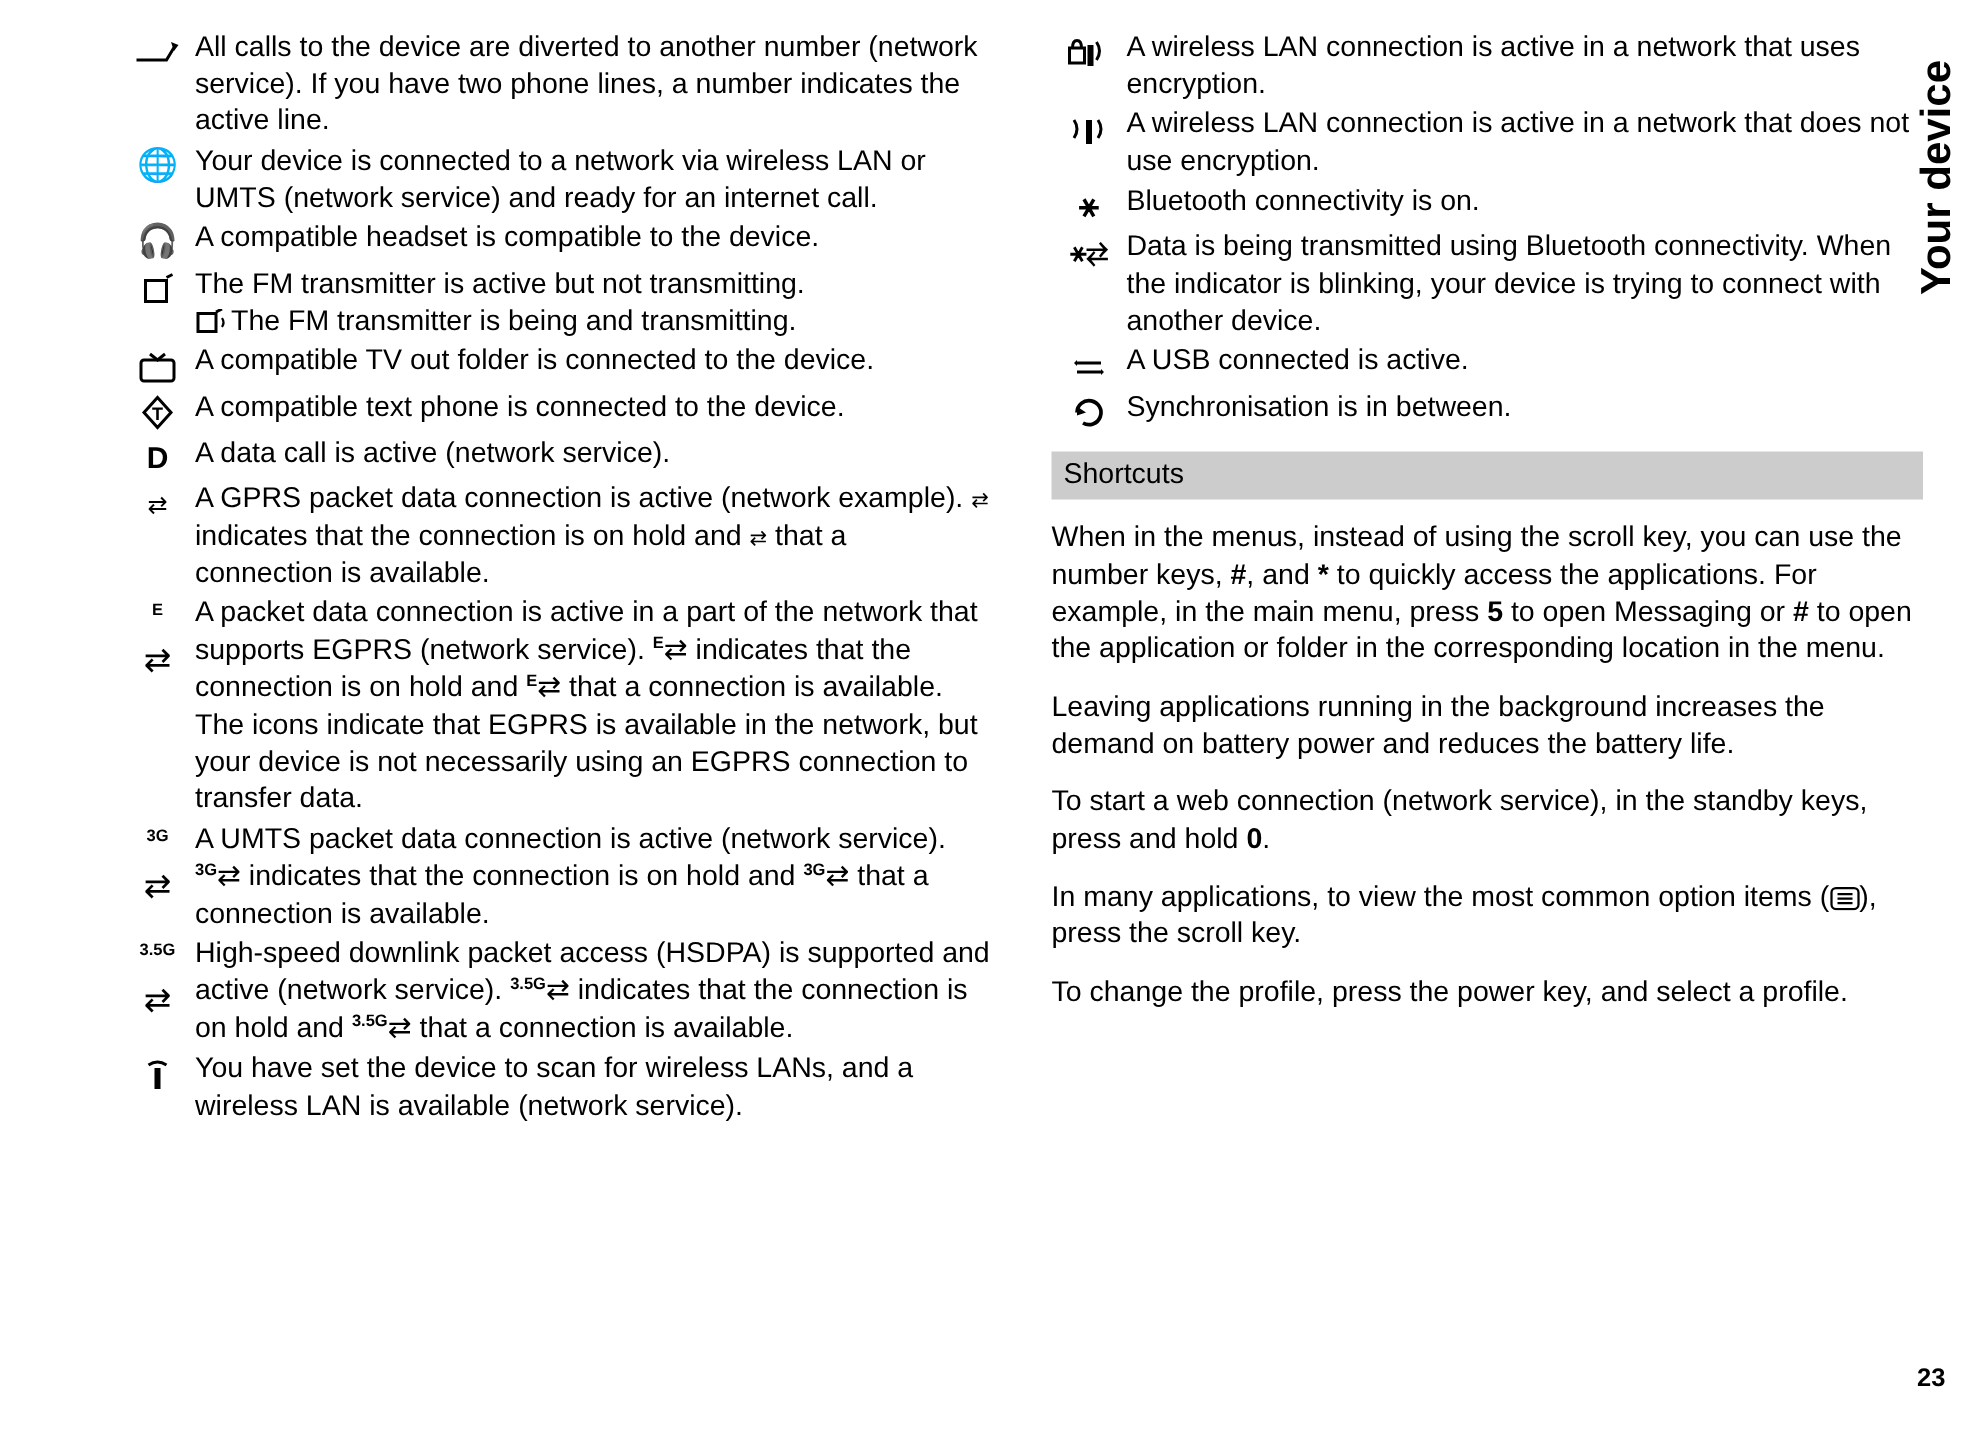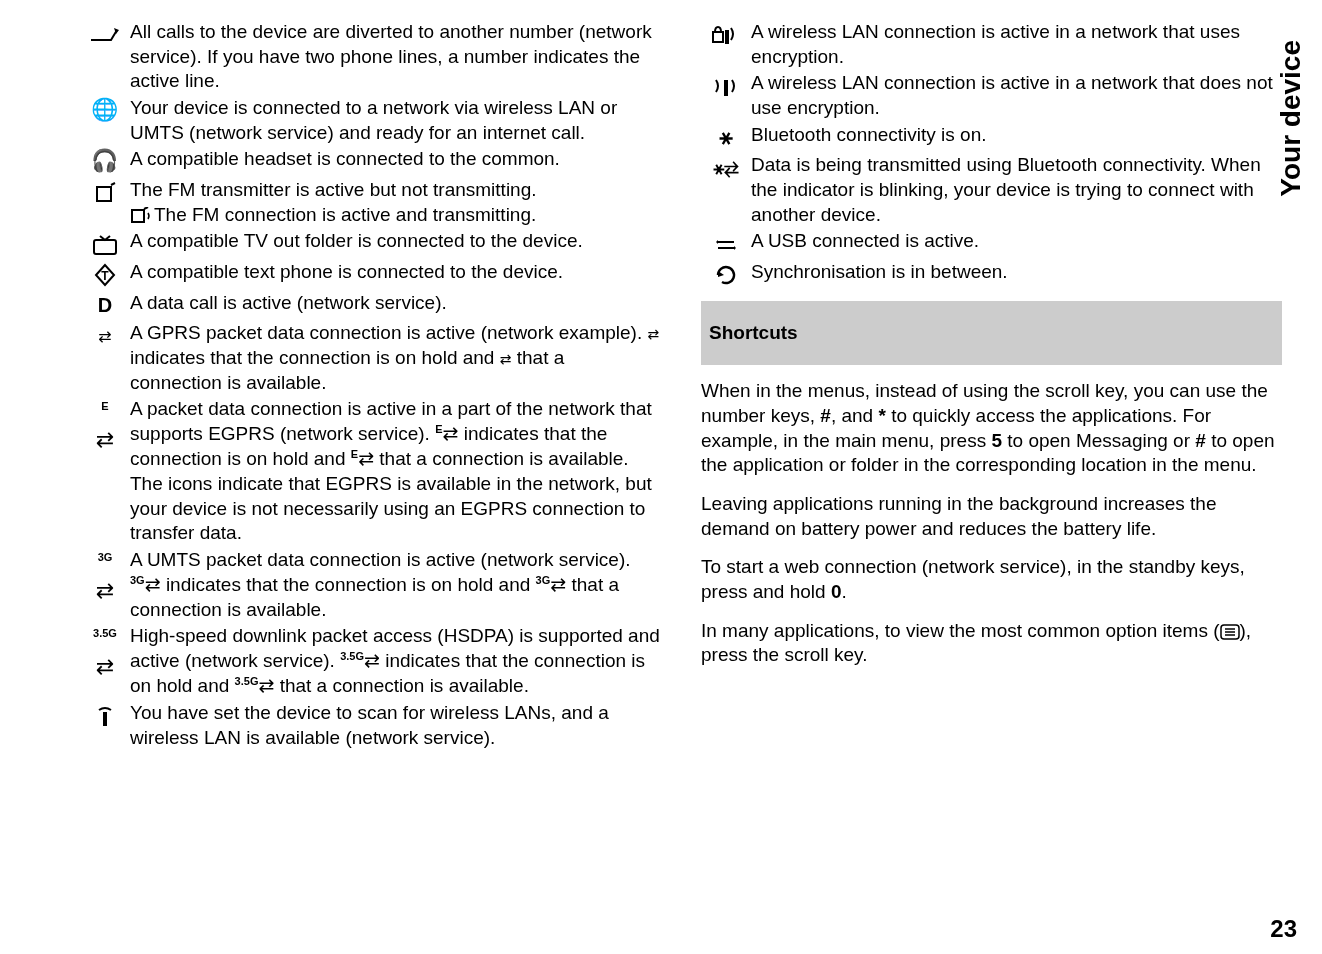--- a/index.html
+++ b/index.html
@@ -1,24 +1,24 @@
 <!DOCTYPE html>
 <html><head>
 <meta charset="utf-8">
 <style>
 body{margin:0;padding:0;font-family:Arial,Helvetica,sans-serif;width:1322px;height:954px;background:#fff;color:#000;position:relative}
 .page{display:flex;padding:20px 40px 20px 80px;gap:40px}
 .col{flex:1;font-size:19px;line-height:1.3}
 .entry{display:flex;margin-bottom:2px}
 .icon{width:50px;flex-shrink:0;font-size:22px;text-align:center}
 .txt{flex:1}
-.heading{background:#ccc;font-weight:bold;padding:20px 8px;margin:12px 0}
+.heading{background:#ccc;font-weight:normal;padding:4px 8px;margin:12px 0}
 .para{margin:14px 0;font-size:19px;line-height:1.3}
 .sidebar{position:absolute;right:15px;top:40px;font-size:28px;font-weight:bold;transform:rotate(180deg);writing-mode:vertical-rl}
-.pnum{position:absolute;right:25px;bottom:11px;font-size:24px;font-weight:bold}
+.pnum{position:absolute;right:25px;bottom:25px;font-size:17px;font-weight:bold}
 .sup{font-size:11px;vertical-align:super;font-weight:bold}
 svg{display:inline-block;vertical-align:middle}
 </style>
 </head>
 <body>
 
 <div class="page">
 <div class="col">
   <div class="entry">
         <div class="icon"><svg width="32" height="20">
@@ -26,32 +26,32 @@
             <path d="M25 3 L30 5 L27 9 Z" fill="#000"></path>
           </svg></div>
         <div class="txt">All calls to the device are diverted to another number (network service). If you have two phone lines, a number indicates the active line.</div>
       </div>
   <div class="entry">
         <div class="icon">🌐</div>
         <div class="txt">Your device is connected to a network via wireless LAN or UMTS (network service) and ready for an internet call.</div>
       </div>
   <div class="entry">
         <div class="icon">🎧</div>
-        <div class="txt">A compatible headset is connected to the common.</div>
+        <div class="txt">A compatible headset is compatible to the device.</div>
       </div>
   <div class="entry">
         <div class="icon"><svg width="24" height="24">
             <rect x="4" y="6" width="14" height="14" stroke="#000" stroke-width="2" fill="none"></rect>
             <path d="M18 4 L22 2" stroke="#000" stroke-width="2"></path>
           </svg></div>
         <div class="txt"><span>The FM transmitter is active but not transmitting.</span><br><svg width="24" height="18" style="vertical-align:middle">
             <rect x="2" y="3" width="12" height="12" stroke="#000" stroke-width="2" fill="none"></rect>
             <path d="M14 2 L18 0" stroke="#000" stroke-width="2"></path>
             <path d="M18 6 Q20 9 18 12" stroke="#000" stroke-width="1.5" fill="none"></path>
-          </svg><span>The FM connection is active and transmitting.</span></div>
+          </svg><span>The FM transmitter is being and transmitting.</span></div>
       </div>
   <div class="entry">
         <div class="icon"><svg width="26" height="22">
             <rect x="2" y="6" width="22" height="14" stroke="#000" stroke-width="2" fill="none" rx="2"></rect>
             <path d="M8 2 L13 6 L18 2" stroke="#000" stroke-width="2" fill="none"></path>
           </svg></div>
         <div class="txt">A compatible TV out folder is connected to the device.</div>
       </div>
   <div class="entry">
         <div class="icon"><svg width="26" height="24">
@@ -135,17 +135,18 @@
   <div class="para"><span>When in the menus, instead of using the scroll key, you can use the number keys, </span><b>#</b><span>, and </span><b>*</b><span> to quickly access the applications. For example, in the main menu, press </span><b>5</b><span> to open Messaging or </span><b>#</b><span> to open the application or folder in the corresponding location in the menu.</span></div>
 
   <div class="para">Leaving applications running in the background increases the demand on battery power and reduces the battery life.</div>
   <div class="para"><span>To start a web connection (network service), in the standby keys, press and hold </span><b>0</b><span>.</span></div>
   <div class="para"><span>In many applications, to view the most common option items (</span><svg width="20" height="16" style="vertical-align:middle">
           <rect x="1" y="1" width="18" height="14" rx="3" stroke="#000" stroke-width="1.5" fill="none"></rect>
           <line x1="5" y1="5" x2="15" y2="5" stroke="#000" stroke-width="1.5"></line>
           <line x1="5" y1="8" x2="15" y2="8" stroke="#000" stroke-width="1.5"></line>
           <line x1="5" y1="11" x2="15" y2="11" stroke="#000" stroke-width="1.5"></line>
         </svg><span>), press the scroll key.</span></div>
+  <div class="para">To change the profile, press the power key, and select a profile.</div>
 </div>
 </div>
 
 <div class="sidebar">Your device</div>
 <div class="pnum">23</div>
 
 </body></html>

